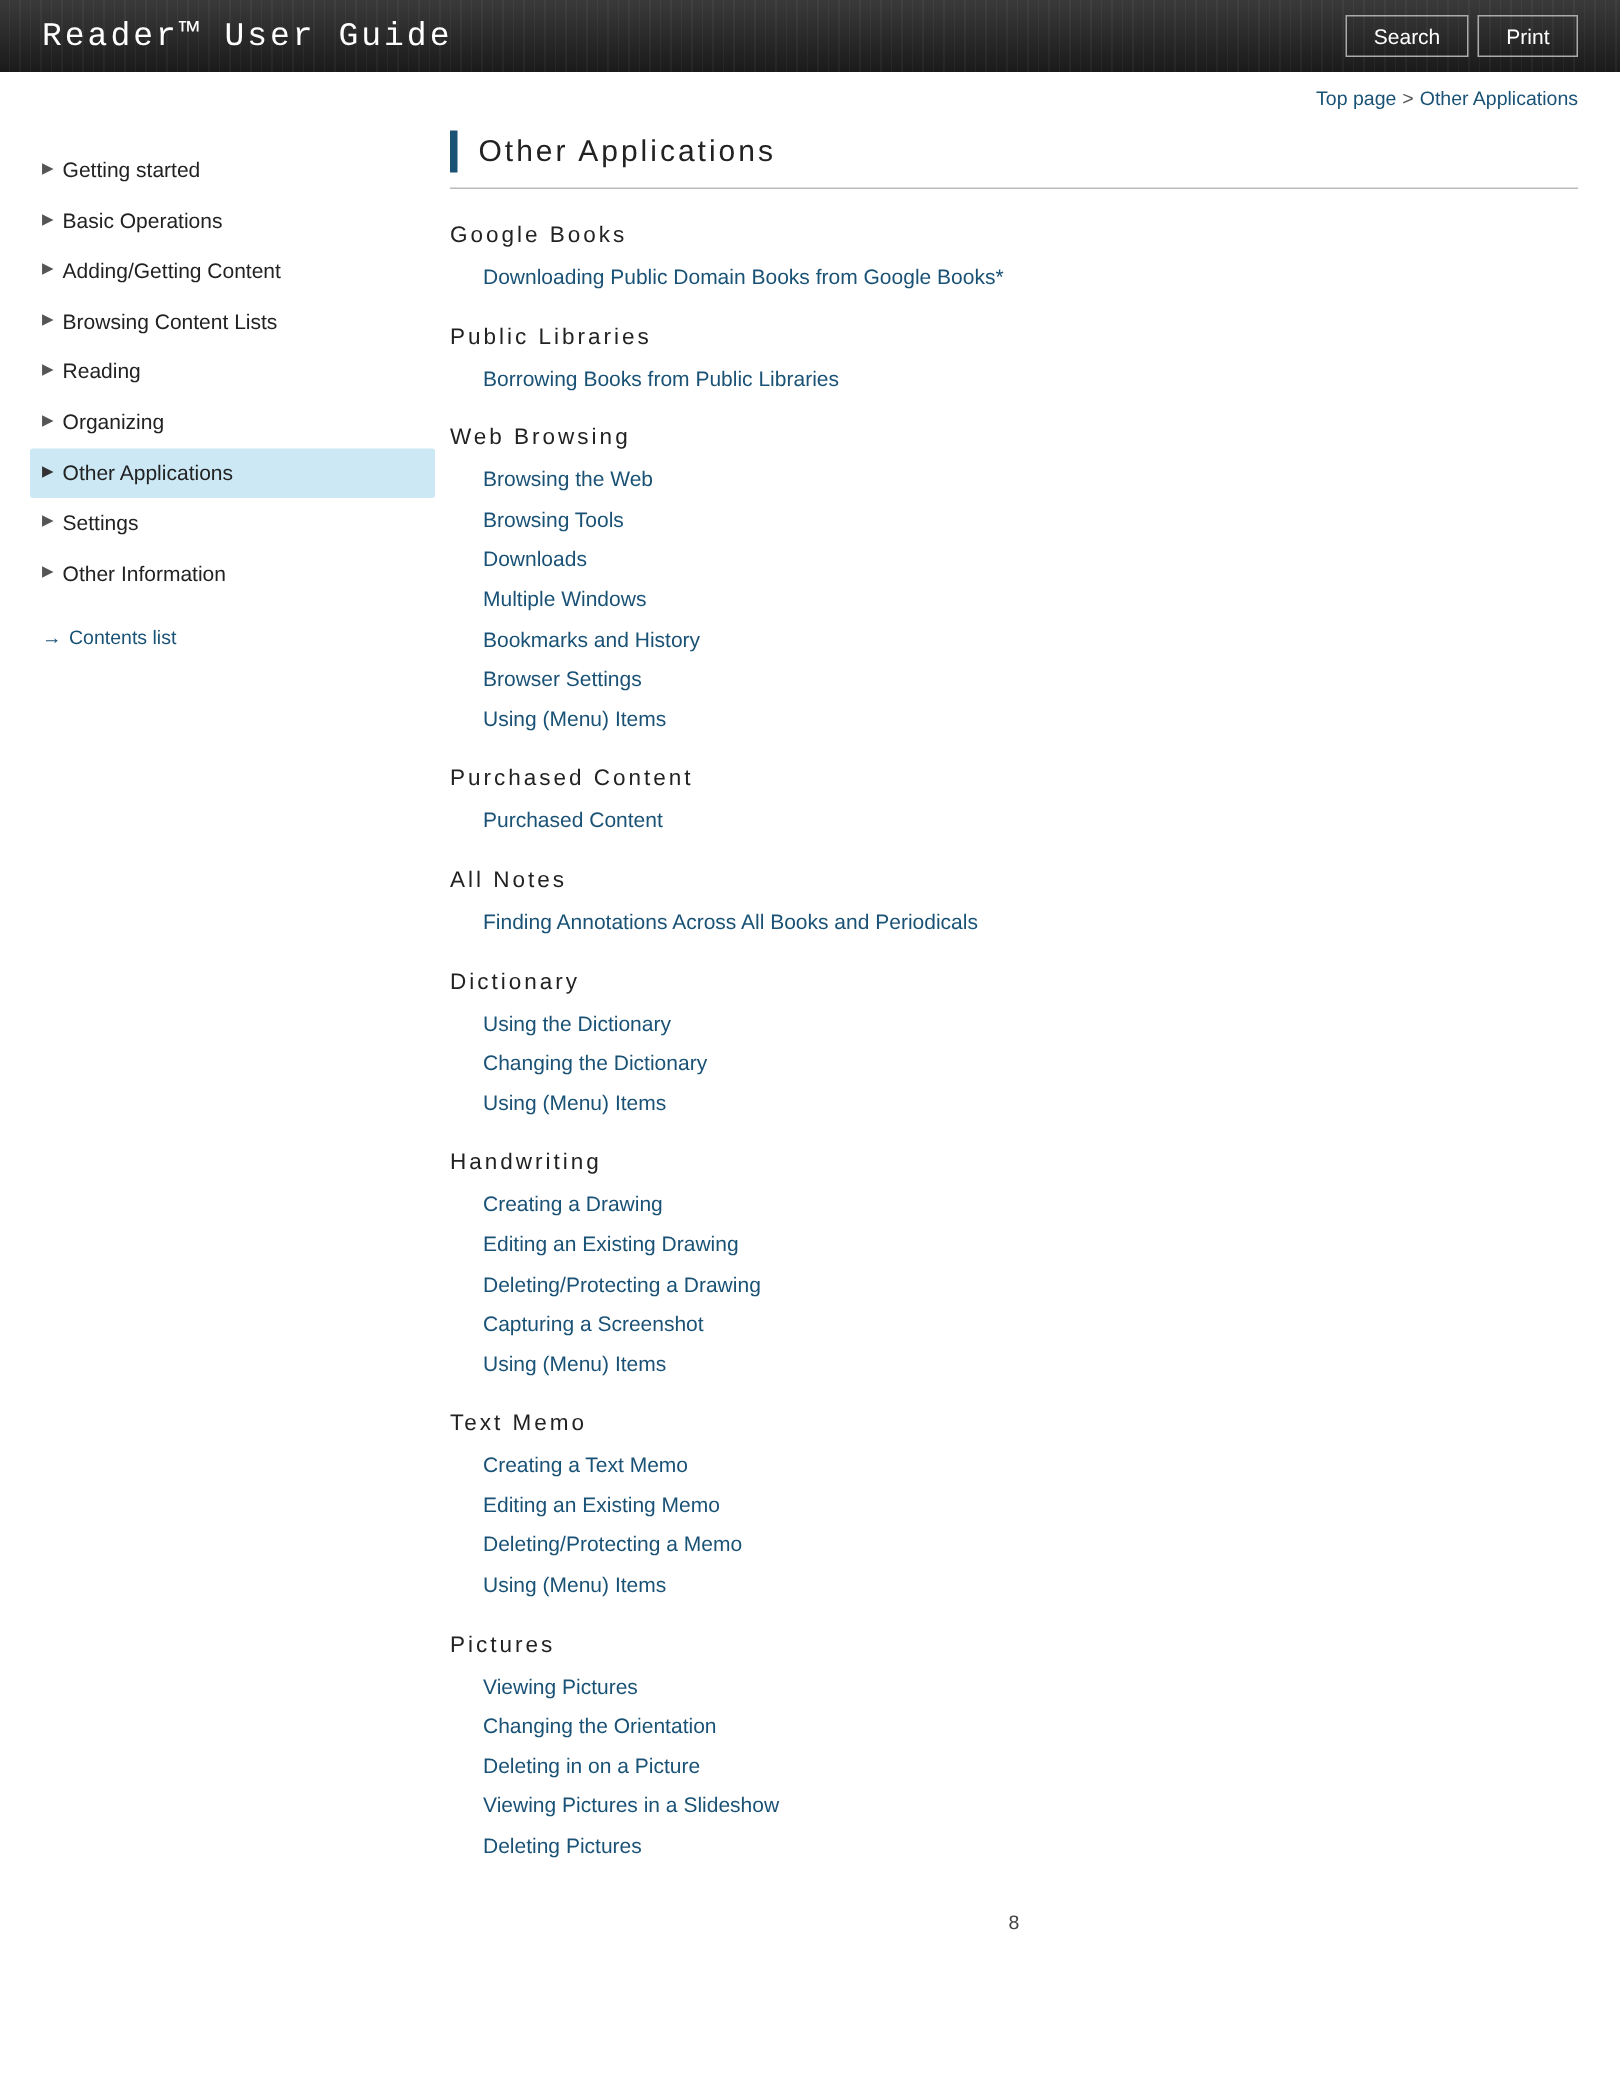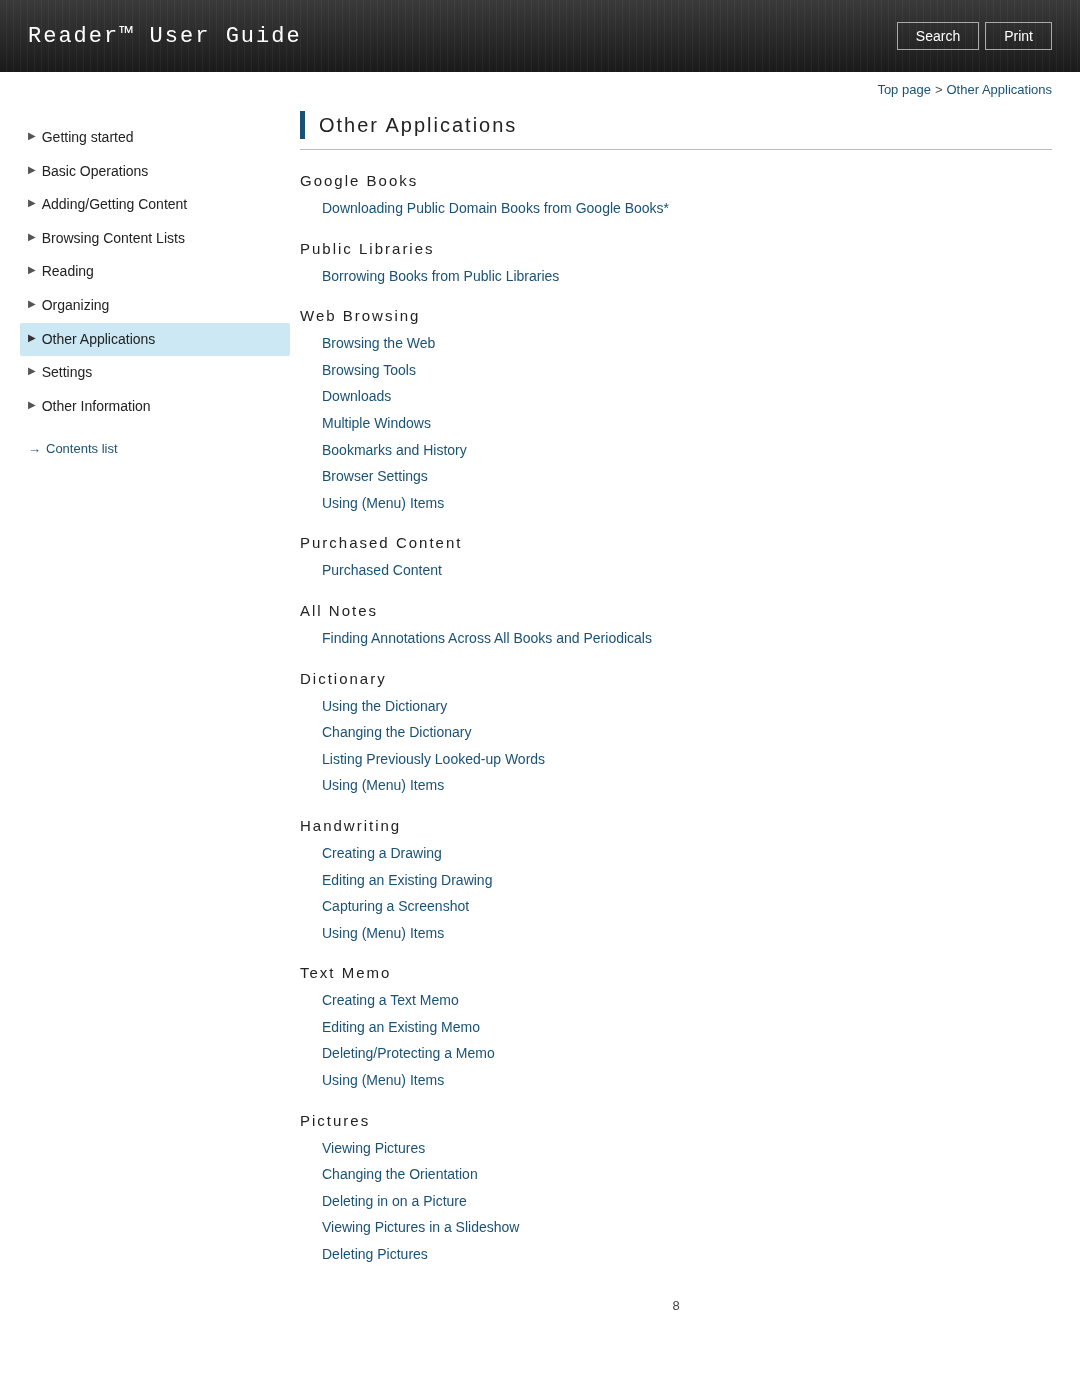--- a/index.html
+++ b/index.html
@@ -15,21 +15,21 @@
     
     .header {
       background: linear-gradient(to bottom, #2a2a2a, #1a1a1a);
       background-image: repeating-linear-gradient(
         90deg,
         transparent,
         transparent 6px,
         rgba(255,255,255,0.04) 6px,
         rgba(255,255,255,0.04) 7px
       ), linear-gradient(to bottom, #3a3a3a, #1a1a1a);
-      padding: 22px 28px;
+      padding: 10px 28px;
       display: flex;
       align-items: center;
       justify-content: space-between;
     }
     .header-title {
       color: #fff;
       font-size: 22px;
       font-family: 'Courier New', monospace;
       letter-spacing: 2px;
       font-weight: normal;
@@ -284,29 +284,29 @@
           <div class="section-header">All Notes</div>
           <div class="section-links">
             <a class="section-link" href="#">Finding Annotations Across All Books and Periodicals</a>
           </div>
         </div>
         <div class="section">
           <div class="section-header">Dictionary</div>
           <div class="section-links">
             <a class="section-link" href="#">Using the Dictionary</a>
             <a class="section-link" href="#">Changing the Dictionary</a>
-            <a class="section-link" href="#">Listing Previously Looked-up Words</a>
             <a class="section-link" href="#">Using (Menu) Items</a>
           </div>
         </div>
         <div class="section">
           <div class="section-header">Handwriting</div>
           <div class="section-links">
             <a class="section-link" href="#">Creating a Drawing</a>
             <a class="section-link" href="#">Editing an Existing Drawing</a>
+            <a class="section-link" href="#">Deleting/Protecting a Drawing</a>
             <a class="section-link" href="#">Capturing a Screenshot</a>
             <a class="section-link" href="#">Using (Menu) Items</a>
           </div>
         </div>
         <div class="section">
           <div class="section-header">Text Memo</div>
           <div class="section-links">
             <a class="section-link" href="#">Creating a Text Memo</a>
             <a class="section-link" href="#">Editing an Existing Memo</a>
             <a class="section-link" href="#">Deleting/Protecting a Memo</a>

